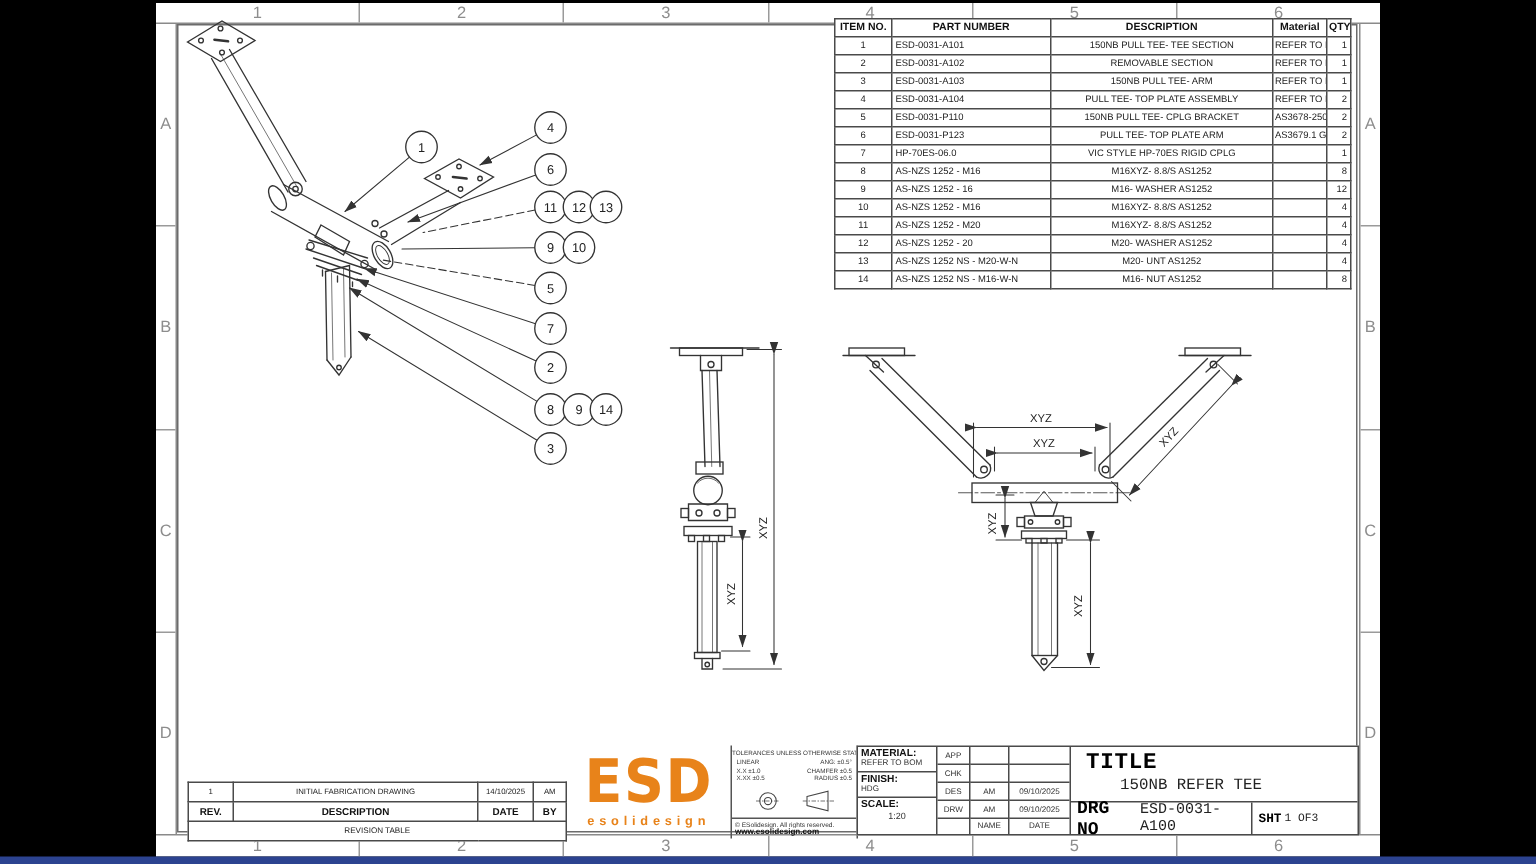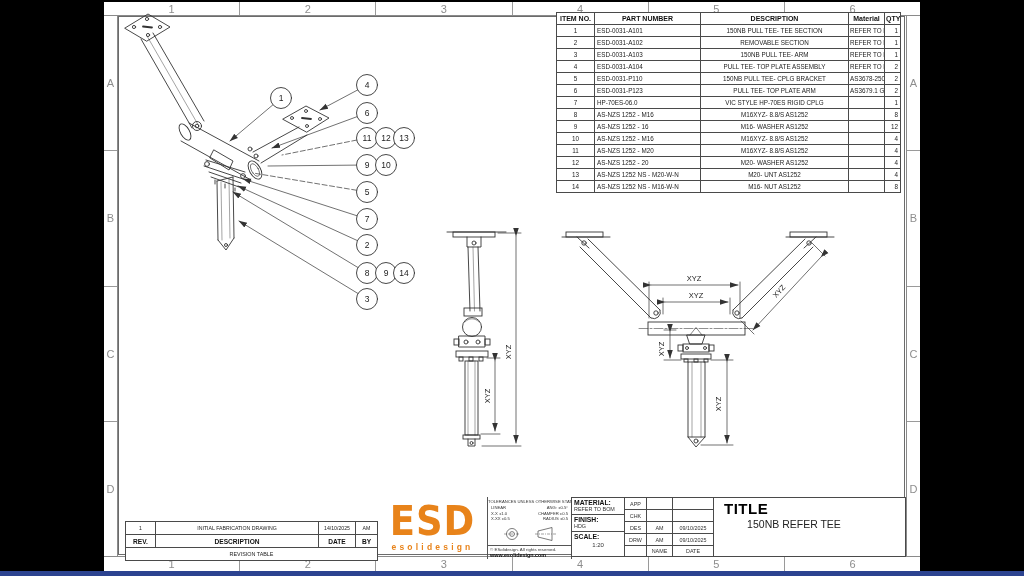--- a/index.html
+++ b/index.html
@@ -64,21 +64,21 @@
   .tb-lab{font-size:6.8px;font-weight:bold;color:#111;line-height:1.1;}
   .tb-val{font-size:5.4px;color:#333;line-height:1.2;}
   .tb-val.center{text-align:center;font-size:6px;margin-top:2px;}
   .sign-grid{width:89px;box-sizing:border-box;border-right:1px solid #4a4a4a;display:grid;
              grid-template-columns:22px 26px 40px;grid-template-rows:12px 12px 12px 12px 10px;}
   .sg-cell{box-sizing:border-box;border-right:1px solid #4a4a4a;border-bottom:1px solid #4a4a4a;
            font-size:5.4px;color:#333;display:flex;align-items:center;justify-content:center;
            white-space:nowrap;overflow:hidden;}
   .sg-cell.rightmost{border-right:none;}
   .sg-cell.bottomrow{border-bottom:none;}
-  .tb-title{flex:1;display:flex;flex-direction:column;}
+  .tb-title{flex:1;display:flex;flex-direction:column;font-family:Liberation Mono, monospace;}
   .tb-title-top{flex:1;position:relative;}
   .tb-title-label{position:absolute;left:10px;top:2px;font-size:15px;font-weight:bold;color:#000;letter-spacing:0.5px;}
   .tb-title-value{position:absolute;left:0;top:20px;width:160px;text-align:center;font-size:10.5px;color:#222;}
   .tb-drg-row{height:21px;border-top:1px solid #4a4a4a;display:flex;}
   .tb-drg{flex:1;display:flex;align-items:center;padding-left:4px;gap:1px;}
   .tb-drg-label{font-size:12px;font-weight:bold;color:#000;}
   .tb-drg-value{font-size:10px;color:#222;}
   .tb-sht{width:66px;border-left:1px solid #4a4a4a;display:flex;align-items:center;padding-left:4px;gap:2px;}
   .tb-sht-label{font-size:8.5px;font-weight:bold;color:#000;}
   .tb-sht-value{font-size:7.5px;color:#222;}
@@ -337,20 +337,30 @@
           <div class="sg-cell">AM</div>
           <div class="sg-cell rightmost">09/10/2025</div>
           <div class="sg-cell bottomrow"></div>
           <div class="sg-cell bottomrow">NAME</div>
           <div class="sg-cell rightmost bottomrow">DATE</div>
         </div>
       <div class="tb-title">
         <div class="tb-title-top">
           <div class="tb-title-label">TITLE</div>
           <div class="tb-title-value">150NB REFER TEE</div>
+        </div>
+        <div class="tb-drg-row">
+          <div class="tb-drg">
+            <span class="tb-drg-label">DRG NO</span>
+            <span class="tb-drg-value">ESD-0031-A100</span>
+          </div>
+          <div class="tb-sht">
+            <span class="tb-sht-label">SHT</span>
+            <span class="tb-sht-value">1 OF3</span>
+          </div>
         </div>
       </div>
     </div>
   </div>
 
   <svg class="drawing" width="1024" height="576" viewBox="0 0 1024 576">
     <defs>
       <marker id="ah" markerWidth="9" markerHeight="8" refX="8" refY="4" orient="auto" markerUnits="userSpaceOnUse">
         <path d="M0,1.2 L8.5,4 L0,6.8 Z" fill="#333"></path>
       </marker>

